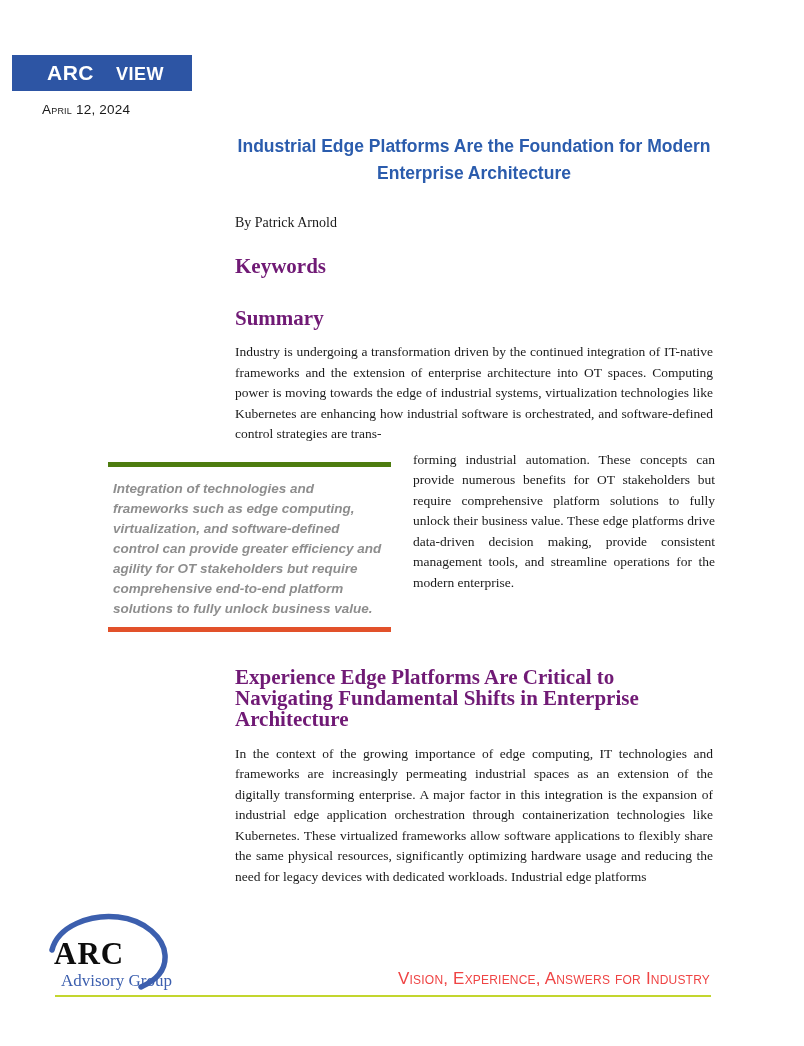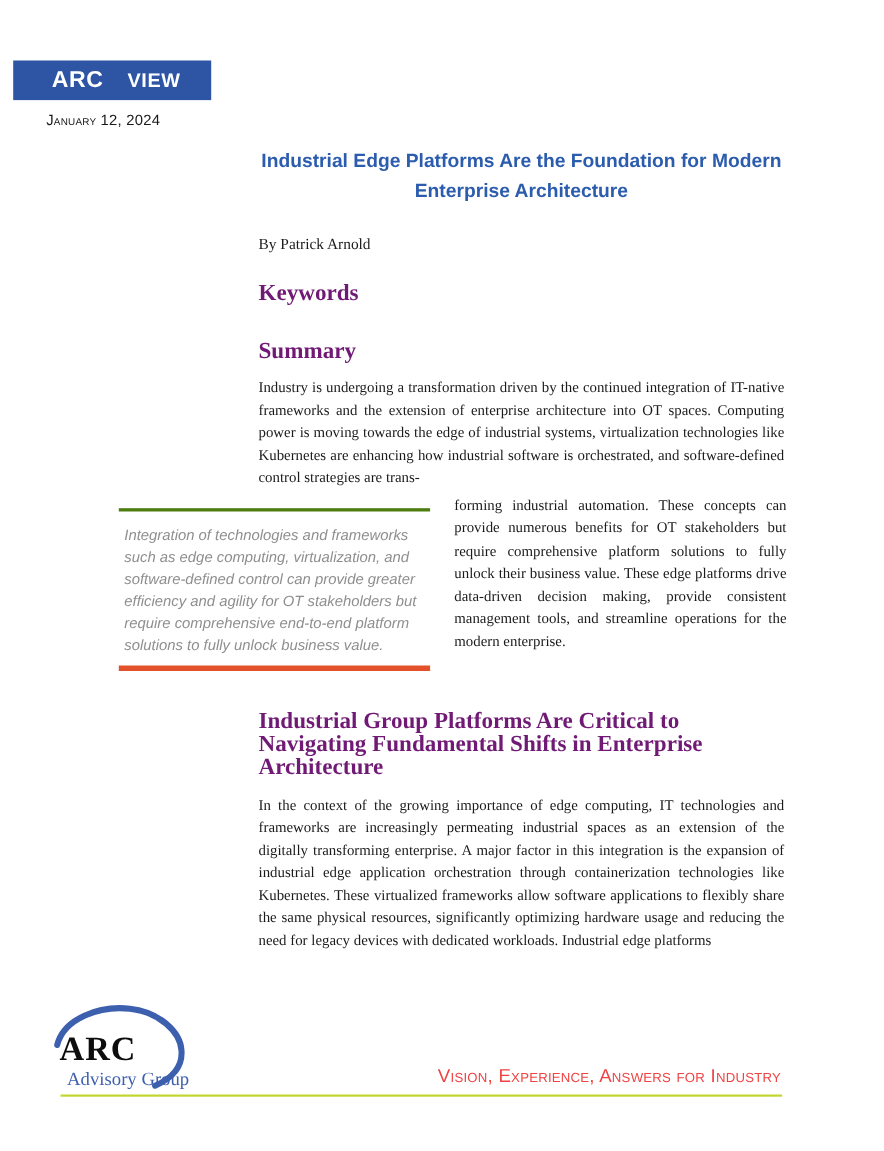--- a/index.html
+++ b/index.html
@@ -82,23 +82,24 @@
     display: flex;
     align-items: flex-start;
     margin-left: -127px;
     gap: 22px;
     margin-top: 5px;
   }
   .pull-quote {
     width: 283px;
     flex: 0 0 283px;
     margin-top: 12px;
-    border-top: 3px solid #4d7c0f;
+    border-top: 5px solid #4d7c0f;
     border-bottom: 5px solid #e2512a;
     padding: 12px 5px 8px 5px;
+    font-weight: bold;
   }
   .pull-quote p {
     font-family: "Liberation Sans", sans-serif;
     font-style: italic;
     font-size: 13.5px;
     line-height: 20px;
     color: #8e8e8e;
   }
   .summary-cont {
     width: 302px;
@@ -154,40 +155,40 @@
 </style>
 </head>
 <body>
 
 <div class="page">
 
   <div class="banner">
     <span class="brand">ARC</span>
     <span class="brand-suffix">VIEW</span>
   </div>
-  <div class="doc-date">January 12, 2024</div>
+  <div class="doc-date">April 12, 2024</div>
 
   <div class="article">
     <h1 class="title">Industrial Edge Platforms Are the Foundation for Modern Enterprise Architecture</h1>
 
     <p class="byline">By Patrick Arnold</p>
 
     <h2 class="sect">Keywords</h2>
 
     <h2 class="sect summary-h">Summary</h2>
     <p class="body">Industry is undergoing a transformation driven by the continued integration of IT-native frameworks and the extension of enterprise architecture into OT spaces. Computing power is moving towards the edge of industrial systems, virtualization technologies like Kubernetes are enhancing how industrial software is orchestrated, and software-defined control strategies are trans-</p>
 
     <div class="wrap-row">
       <aside class="pull-quote">
         <p>Integration of technologies and frameworks such as edge computing, virtualization, and software-defined control can provide greater efficiency and agility for OT stakeholders but require comprehensive end-to-end platform solutions to fully unlock business value.</p>
       </aside>
       <p class="summary-cont">forming industrial automation. These concepts can provide numerous benefits for OT stakeholders but require comprehensive platform solutions to fully unlock their business value. These edge platforms drive data-driven decision making, provide consistent management tools, and streamline operations for the modern enterprise.</p>
     </div>
 
-    <h2 class="sect section2-h">Industrial Group Platforms Are Critical to Navigating Fundamental Shifts in Enterprise Architecture</h2>
+    <h2 class="sect section2-h">Experience Edge Platforms Are Critical to Navigating Fundamental Shifts in Enterprise Architecture</h2>
     <p class="body section-body">In the context of the growing importance of edge computing, IT technologies and frameworks are increasingly permeating industrial spaces as an extension of the digitally transforming enterprise. A major factor in this integration is the expansion of industrial edge application orchestration through containerization technologies like Kubernetes. These virtualized frameworks allow software applications to flexibly share the same physical resources, significantly optimizing hardware usage and reducing the need for legacy devices with dedicated workloads. Industrial edge platforms</p>
   </div>
 
   <div class="footer-logo">
     <svg width="142" height="82" viewBox="0 0 142 82" aria-hidden="true">
       <path d="M 8 38 C 14 14, 46 2, 74 5 C 101 8, 120 26, 121 43 C 122 57, 113 68, 97 75" fill="none" stroke="#3c5fae" stroke-width="5.5" stroke-linecap="round"></path>
     </svg>
     <span class="logo-arc-text">ARC</span>
     <span class="logo-subtext">Advisory Group</span>
   </div>

